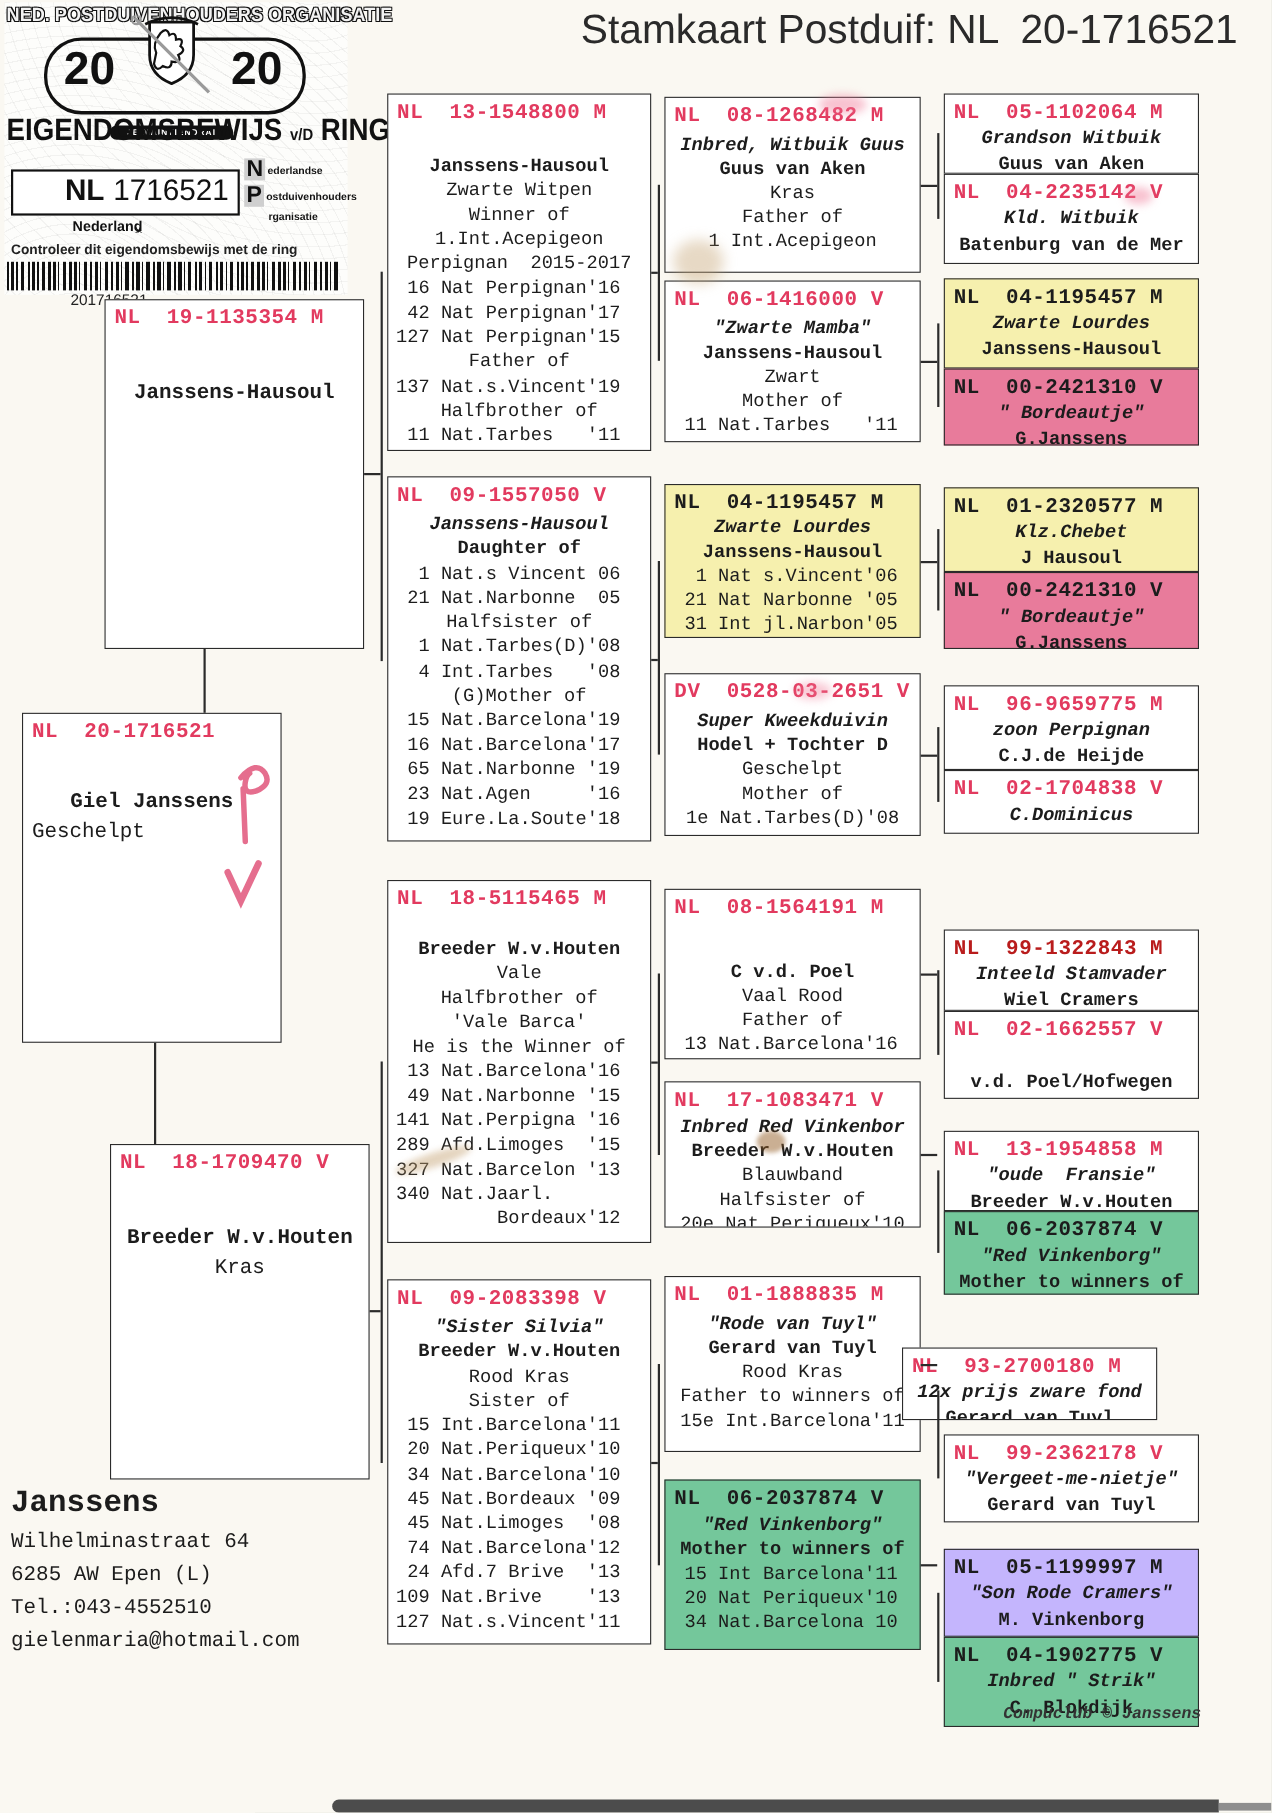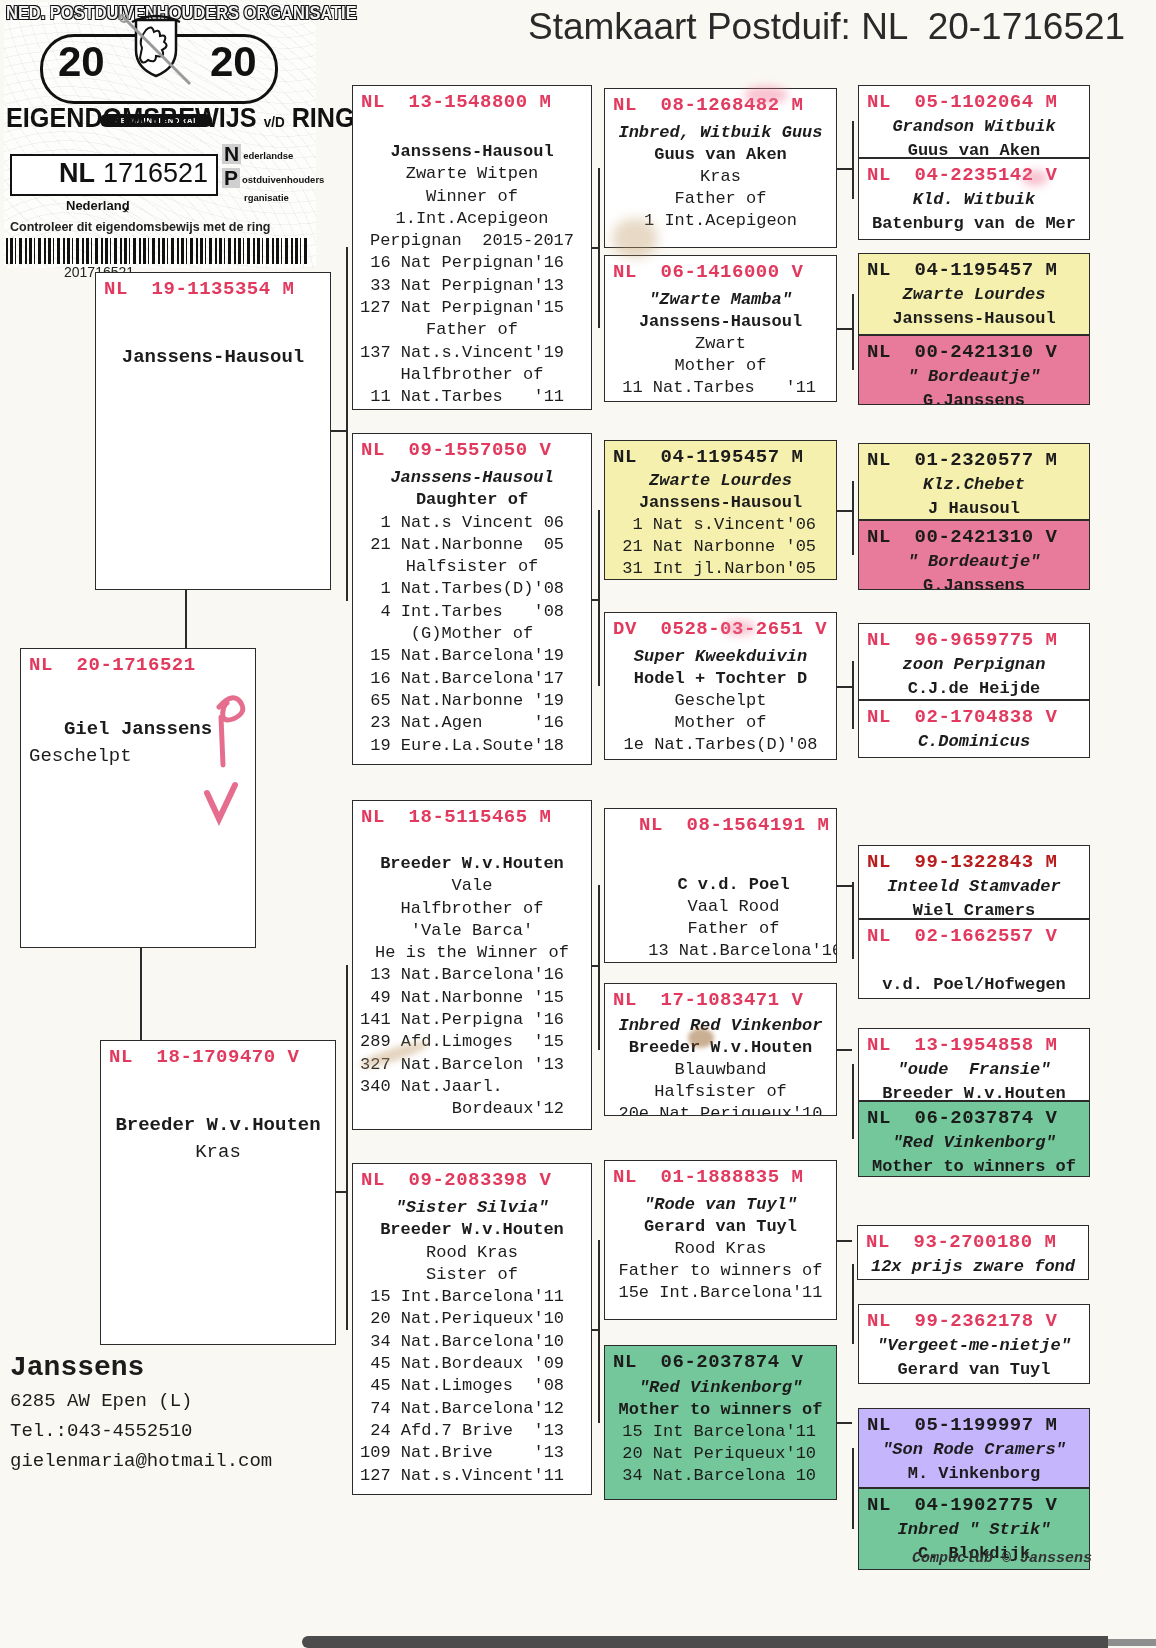--- a/index.html
+++ b/index.html
@@ -136,21 +136,21 @@
         <div class="line ln">Kras</div>
       </div>
       <div class="box c3" style="left: 352px; top: 85px; width: 240px; height: 325px;">
         <div class="ring" style="color: rgb(226, 58, 95); margin-bottom: 28px;">NL  13-1548800 M</div>
         <div class="line lb">Janssens-Hausoul</div>
         <div class="line ln">Zwarte Witpen</div>
         <div class="line ln">Winner of</div>
         <div class="line ln">1.Int.Acepigeon</div>
         <div class="line ln">Perpignan  2015-2017</div>
         <div class="line lres"> 16 Nat Perpignan'16</div>
-        <div class="line lres"> 33 Nat Perpignan'13</div>
+        <div class="line lres"> 42 Nat Perpignan'17</div>
         <div class="line lres">127 Nat Perpignan'15</div>
         <div class="line ln">Father of</div>
         <div class="line lres">137 Nat.s.Vincent'19</div>
         <div class="line ln">Halfbrother of</div>
         <div class="line lres"> 11 Nat.Tarbes   '11</div>
       </div>
       <div class="box c3" style="left: 352px; top: 433px; width: 240px; height: 332px;">
         <div class="ring" style="color: rgb(226, 58, 95); margin-bottom: 6px;">NL  09-1557050 V</div>
         <div class="line lbi">Janssens-Hausoul</div>
         <div class="line lb">Daughter of</div>
@@ -222,21 +222,21 @@
         <div class="line lres"> 31 Int jl.Narbon'05</div>
       </div>
       <div class="box c4" style="left: 604px; top: 612px; width: 233px; height: 148px;">
         <div class="ring" style="color: rgb(226, 58, 95); margin-bottom: 6px;">DV  0528-03-2651 V</div>
         <div class="line lbi">Super Kweekduivin</div>
         <div class="line lb">Hodel + Tochter D</div>
         <div class="line ln">Geschelpt</div>
         <div class="line ln">Mother of</div>
         <div class="line ln">1e Nat.Tarbes(D)'08</div>
       </div>
-      <div class="box c4" style="left: 604px; top: 808px; width: 233px; height: 155px; padding-left: 26px;">
+      <div class="box c4" style="left: 604px; top: 808px; width: 233px; height: 155px;">
         <div class="ring" style="color: rgb(226, 58, 95); margin-bottom: 38px;">NL  08-1564191 M</div>
         <div class="line lb">C v.d. Poel</div>
         <div class="line ln">Vaal Rood</div>
         <div class="line ln">Father of</div>
         <div class="line lres"> 13 Nat.Barcelona'16</div>
       </div>
       <div class="box c4" style="left: 604px; top: 983px; width: 233px; height: 133px;">
         <div class="ring" style="color: rgb(226, 58, 95); margin-bottom: 4px;">NL  17-1083471 V</div>
         <div class="line lbi">Inbred Red Vinkenbor</div>
         <div class="line lb">Breeder W.v.Houten</div>
@@ -312,21 +312,21 @@
       <div class="box c5" style="left: 858px; top: 1028px; width: 232px; height: 73px;">
         <div class="ring" style="color: rgb(226, 58, 95); margin-bottom: 2px;">NL  13-1954858 M</div>
         <div class="line lbi">"oude  Fransie"</div>
         <div class="line lb">Breeder W.v.Houten</div>
       </div>
       <div class="box c5" style="left: 858px; top: 1101px; width: 232px; height: 76px; background: rgb(116, 199, 155);">
         <div class="ring" style="color: rgb(28, 28, 28); margin-bottom: 2px;">NL  06-2037874 V</div>
         <div class="line lbi">"Red Vinkenborg"</div>
         <div class="line lb">Mother to winners of</div>
       </div>
-      <div class="box c5" style="left: 857px; top: 1225px; width: 232px; height: 55px;">
+      <div class="box c5" style="left: 820px; top: 1225px; width: 232px; height: 66px;">
         <div class="ring" style="color: rgb(226, 58, 95); margin-bottom: 2px;">NL  93-2700180 M</div>
         <div class="line lbi">12x prijs zware fond</div>
         <div class="line lb">Gerard van Tuyl</div>
       </div>
       <div class="box c5" style="left: 858px; top: 1304px; width: 232px; height: 80px;">
         <div class="ring" style="color: rgb(226, 58, 95); margin-bottom: 2px;">NL  99-2362178 V</div>
         <div class="line lbi">"Vergeet-me-nietje"</div>
         <div class="line lb">Gerard van Tuyl</div>
       </div>
       <div class="box c5" style="left: 858px; top: 1408px; width: 232px; height: 80px; background: #c4b5fd;">
@@ -372,20 +372,21 @@
       <div class="stain" style="left: 612px; top: 218px; width: 46px; height: 40px; background: rgba(196, 160, 110, 0.4); transform: rotate(0deg); filter: blur(6px);"></div>
       <div class="stain" style="left: 688px; top: 1028px; width: 26px; height: 20px; background: rgba(150, 95, 40, 0.5); transform: rotate(0deg); filter: blur(2px);"></div>
       <div class="stain" style="left: 358px; top: 1048px; width: 72px; height: 13px; background: rgba(196, 160, 110, 0.45); transform: rotate(-18deg); filter: blur(3px);"></div>
       <div class="stain" style="left: 744px; top: 86px; width: 44px; height: 18px; background: rgba(240, 120, 150, 0.45); transform: rotate(0deg); filter: blur(4px);"></div>
       <div class="stain" style="left: 722px; top: 620px; width: 34px; height: 16px; background: rgba(240, 120, 150, 0.4); transform: rotate(0deg); filter: blur(4px);"></div>
       <div class="stain" style="left: 1022px; top: 170px; width: 26px; height: 16px; background: rgba(240, 120, 150, 0.45); transform: rotate(0deg); filter: blur(4px);"></div>
     </div>
 
   <div class="owner">
     <div class="oname">Janssens</div>
+    <div class="oline">Wilhelminastraat 64</div>
     <div class="oline">6285 AW  Epen (L)</div>
     <div class="oline">Tel.:043-4552510</div>
     <div class="oline">gielenmaria@hotmail.com</div>
   </div>
 
   <div class="footer">Compuclub © Janssens</div>
 
   <div class="botstrip"></div>
   <div class="botstrip2"></div>
 </div>

